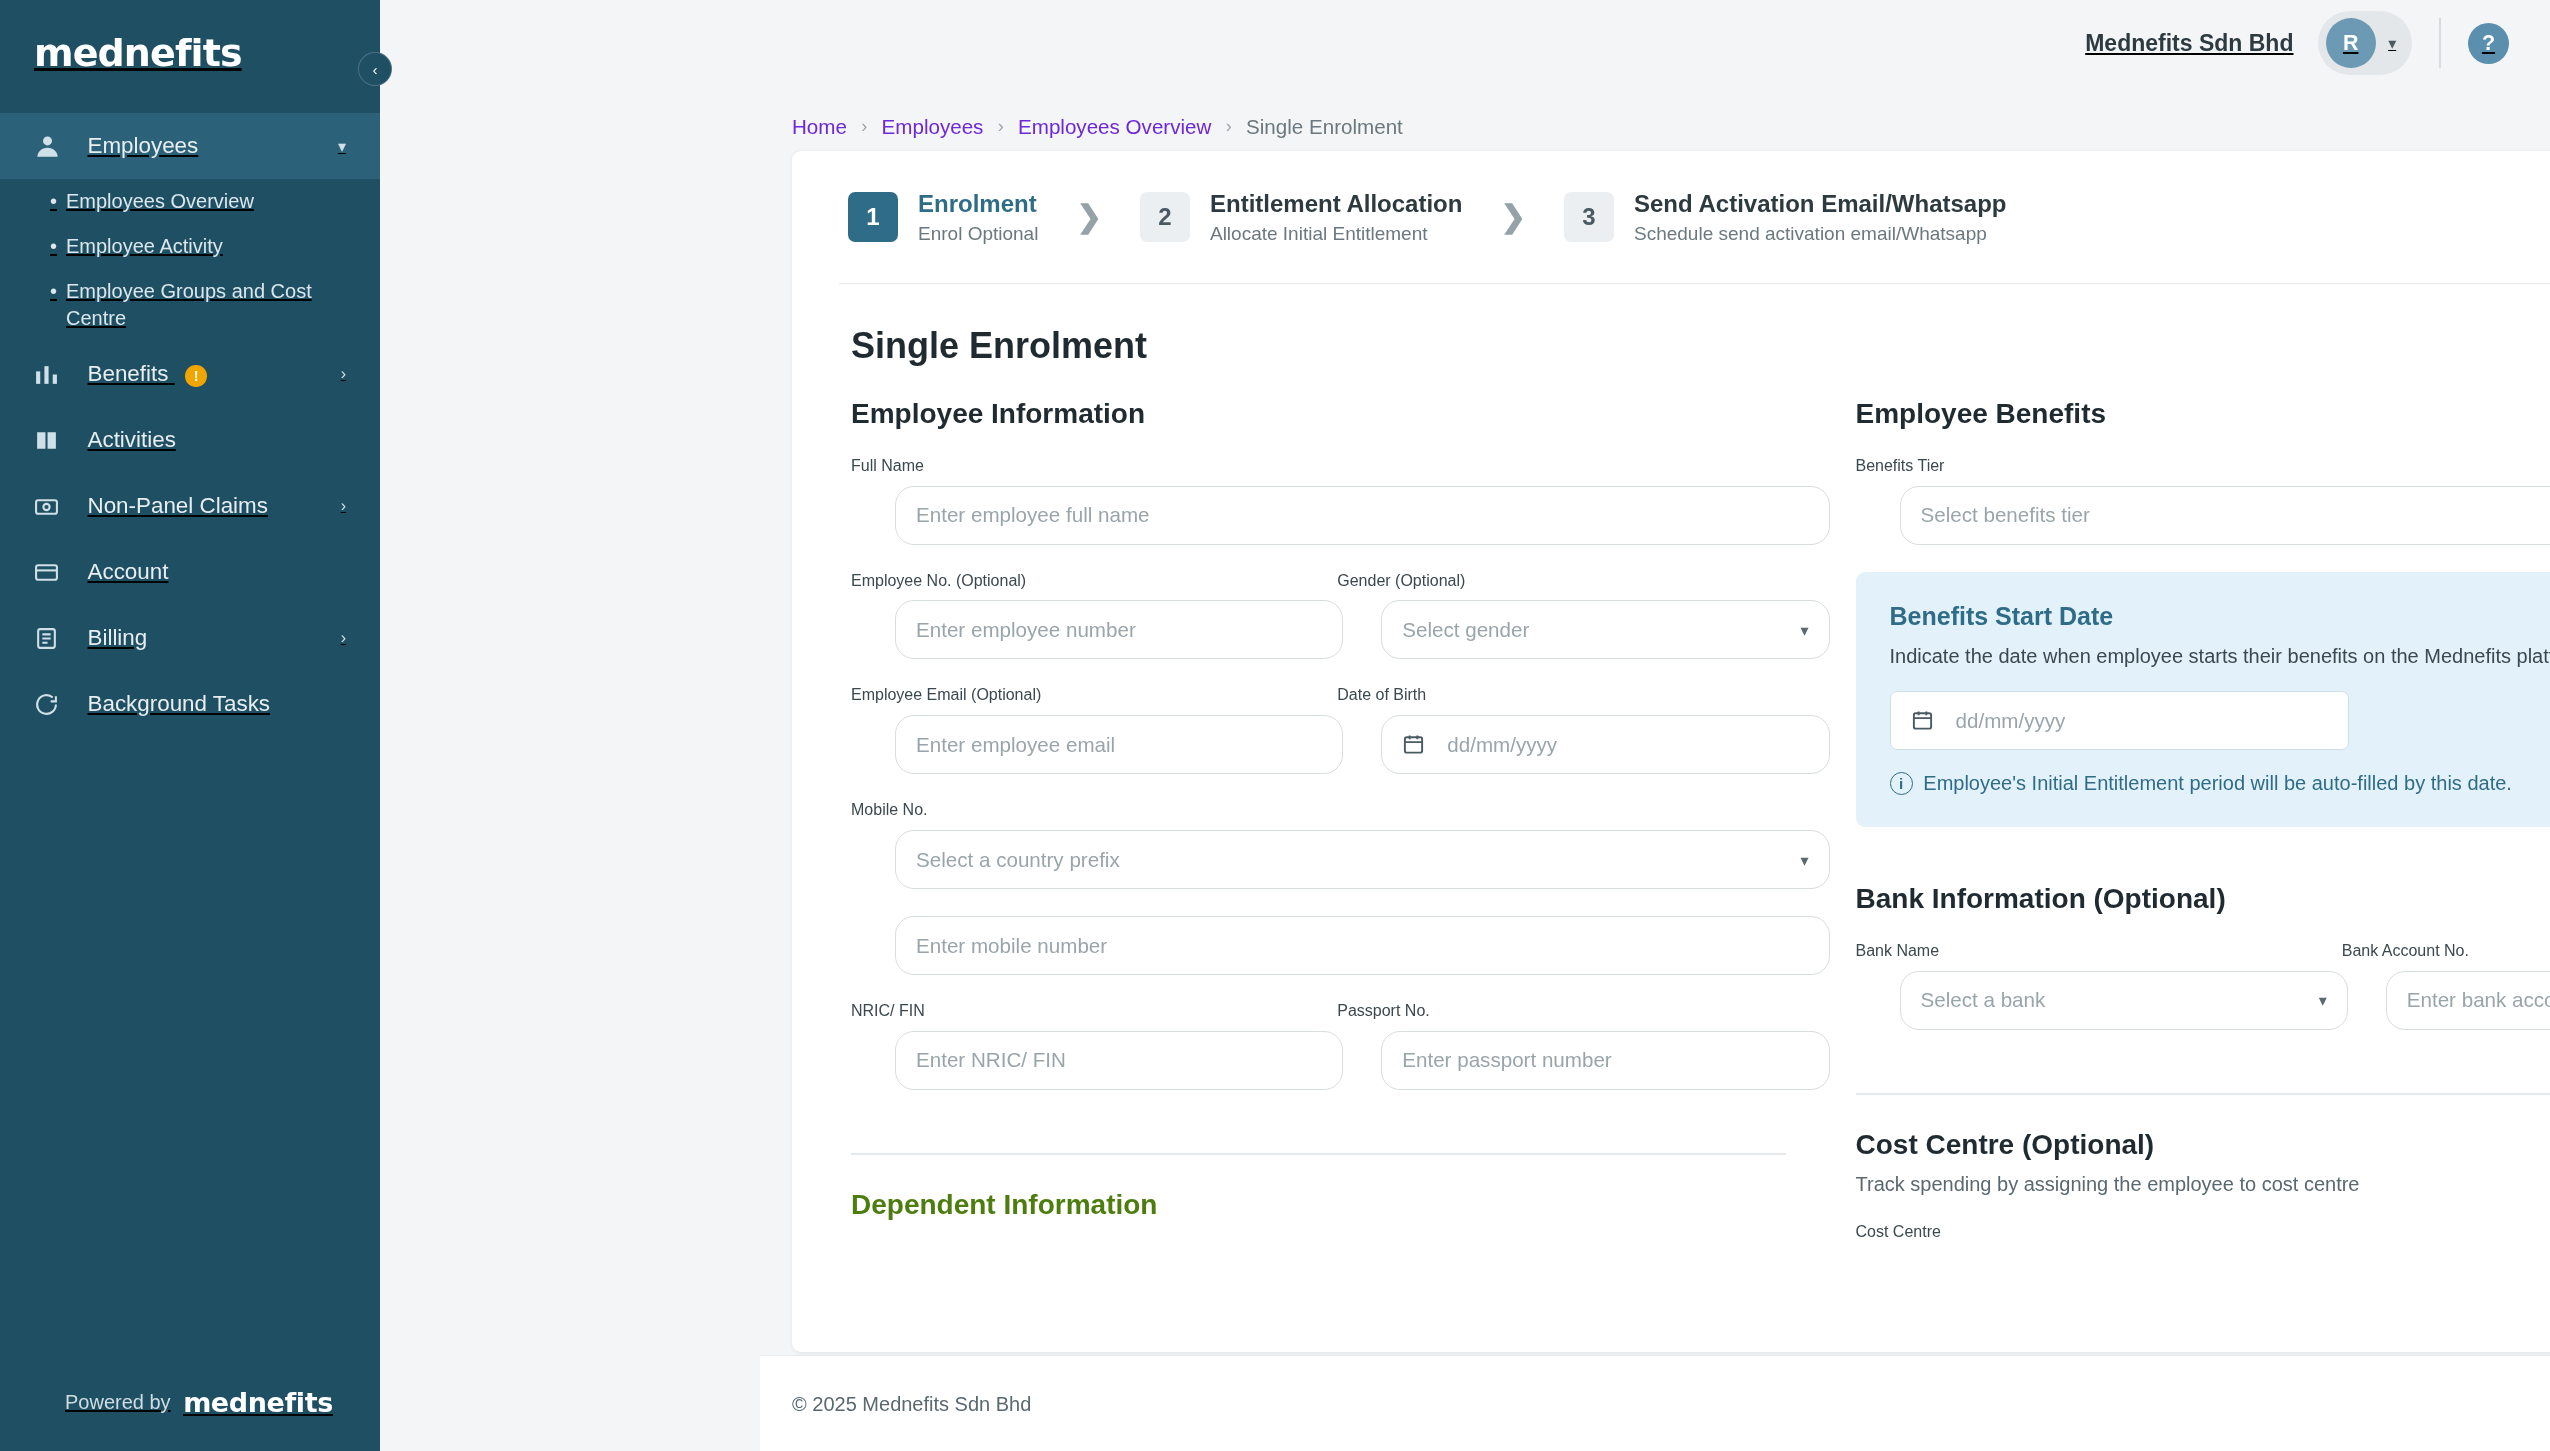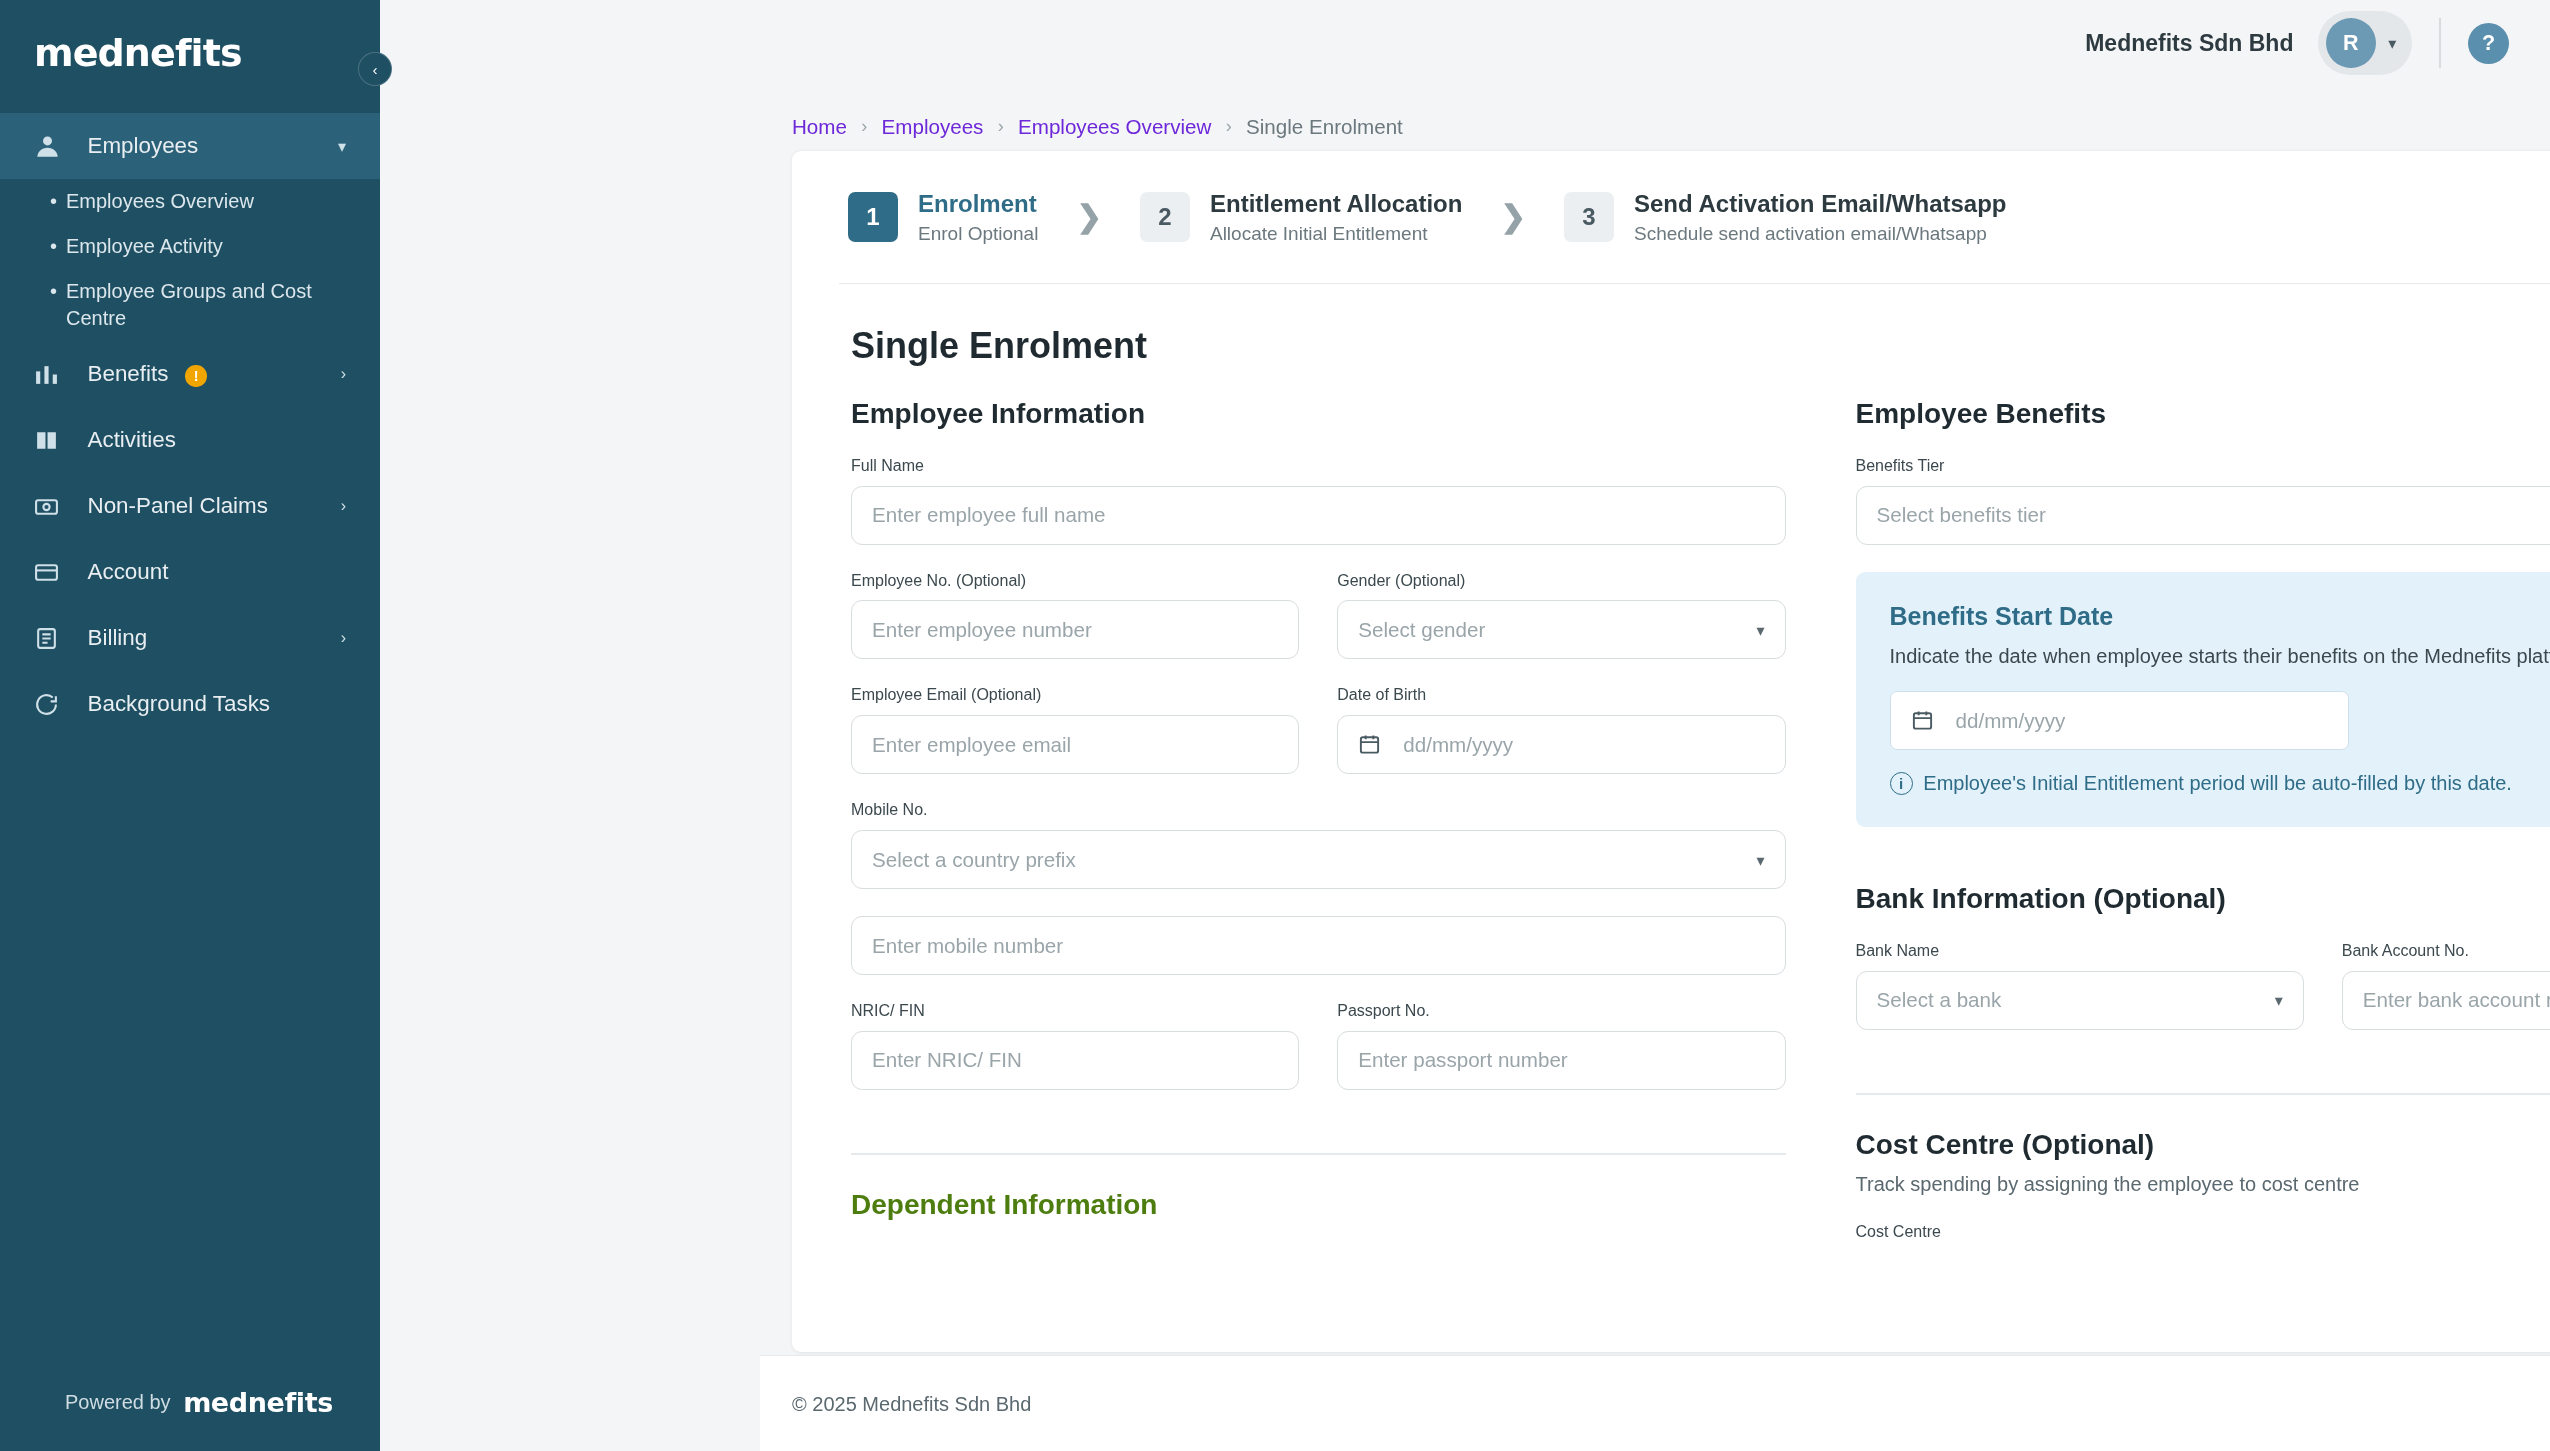--- a/index.html
+++ b/index.html
@@ -2,21 +2,21 @@
 <html style="font-size:14.3px"><head>
 <meta charset="utf-8">
 <style>
   * { box-sizing: border-box; margin: 0; padding: 0; }
   html, body {
     width: 2550px; height: 1452px;
     font-family: "Liberation Sans", sans-serif;
     background: #f4f5f7;
     overflow: hidden;
   }
-  .app { display: flex; width: 2550px; height: 1352px; position: relative; }
+  .app { display: flex; width: 2550px; height: 1352px; position: relative; text-decoration: underline; }
 
   
   .sidebar {
     width: 380px; flex: 0 0 380px; height: 1452px;
     background: #1f4f63; color: #fff;
     display: flex; flex-direction: column;
     position: relative;
   }
   .brand {
     height: 106px; display: flex; align-items: center; padding-left: 34px;
@@ -121,23 +121,23 @@
   .card-rule { height: 1.8px; background: #e7eaec; margin: 38px 47px 0 47px; }
 
   .page-title { font-size: 36px; font-weight: 700; color: #1f2b31; padding: 41px 0 0 59px; }
 
   .cols { display: flex; padding: 0 59px; gap: 70px; margin-top: 30.5px; }
   .col { flex: 1; min-width: 0; }
   .section-title { font-size: 28px; font-weight: 700; color: #1f2b31; margin-bottom: 27px; }
 
   .field-label { font-size: 16px; color: #3b484e; margin-bottom: 10.8px; }
   .input {
-    width: 100%; height: 59px; border: 1.8px solid #d8dde0; border-radius: 11px;
+    width: 100%; height: 59px; border: 1.8px solid #d8dde0; border-radius: 19px;
     background: #fff; font-size: 20.6px; color: #2d3a40; padding: 4px 20px;
-    display: flex; align-items: center;
+    display: flex; align-items: center; margin-left: 44px;
   }
   .input.placeholder { color: #9aa5aa; }
   .input-wrap { margin-bottom: 27px; }
   .row2 { display: flex; gap: 38px; }
   .row2 > .input-wrap { flex: 1; }
   .select {
     position: relative;
   }
   .select .chev {
     position: absolute; right: 20px; top: 50%; transform: translateY(-50%);

